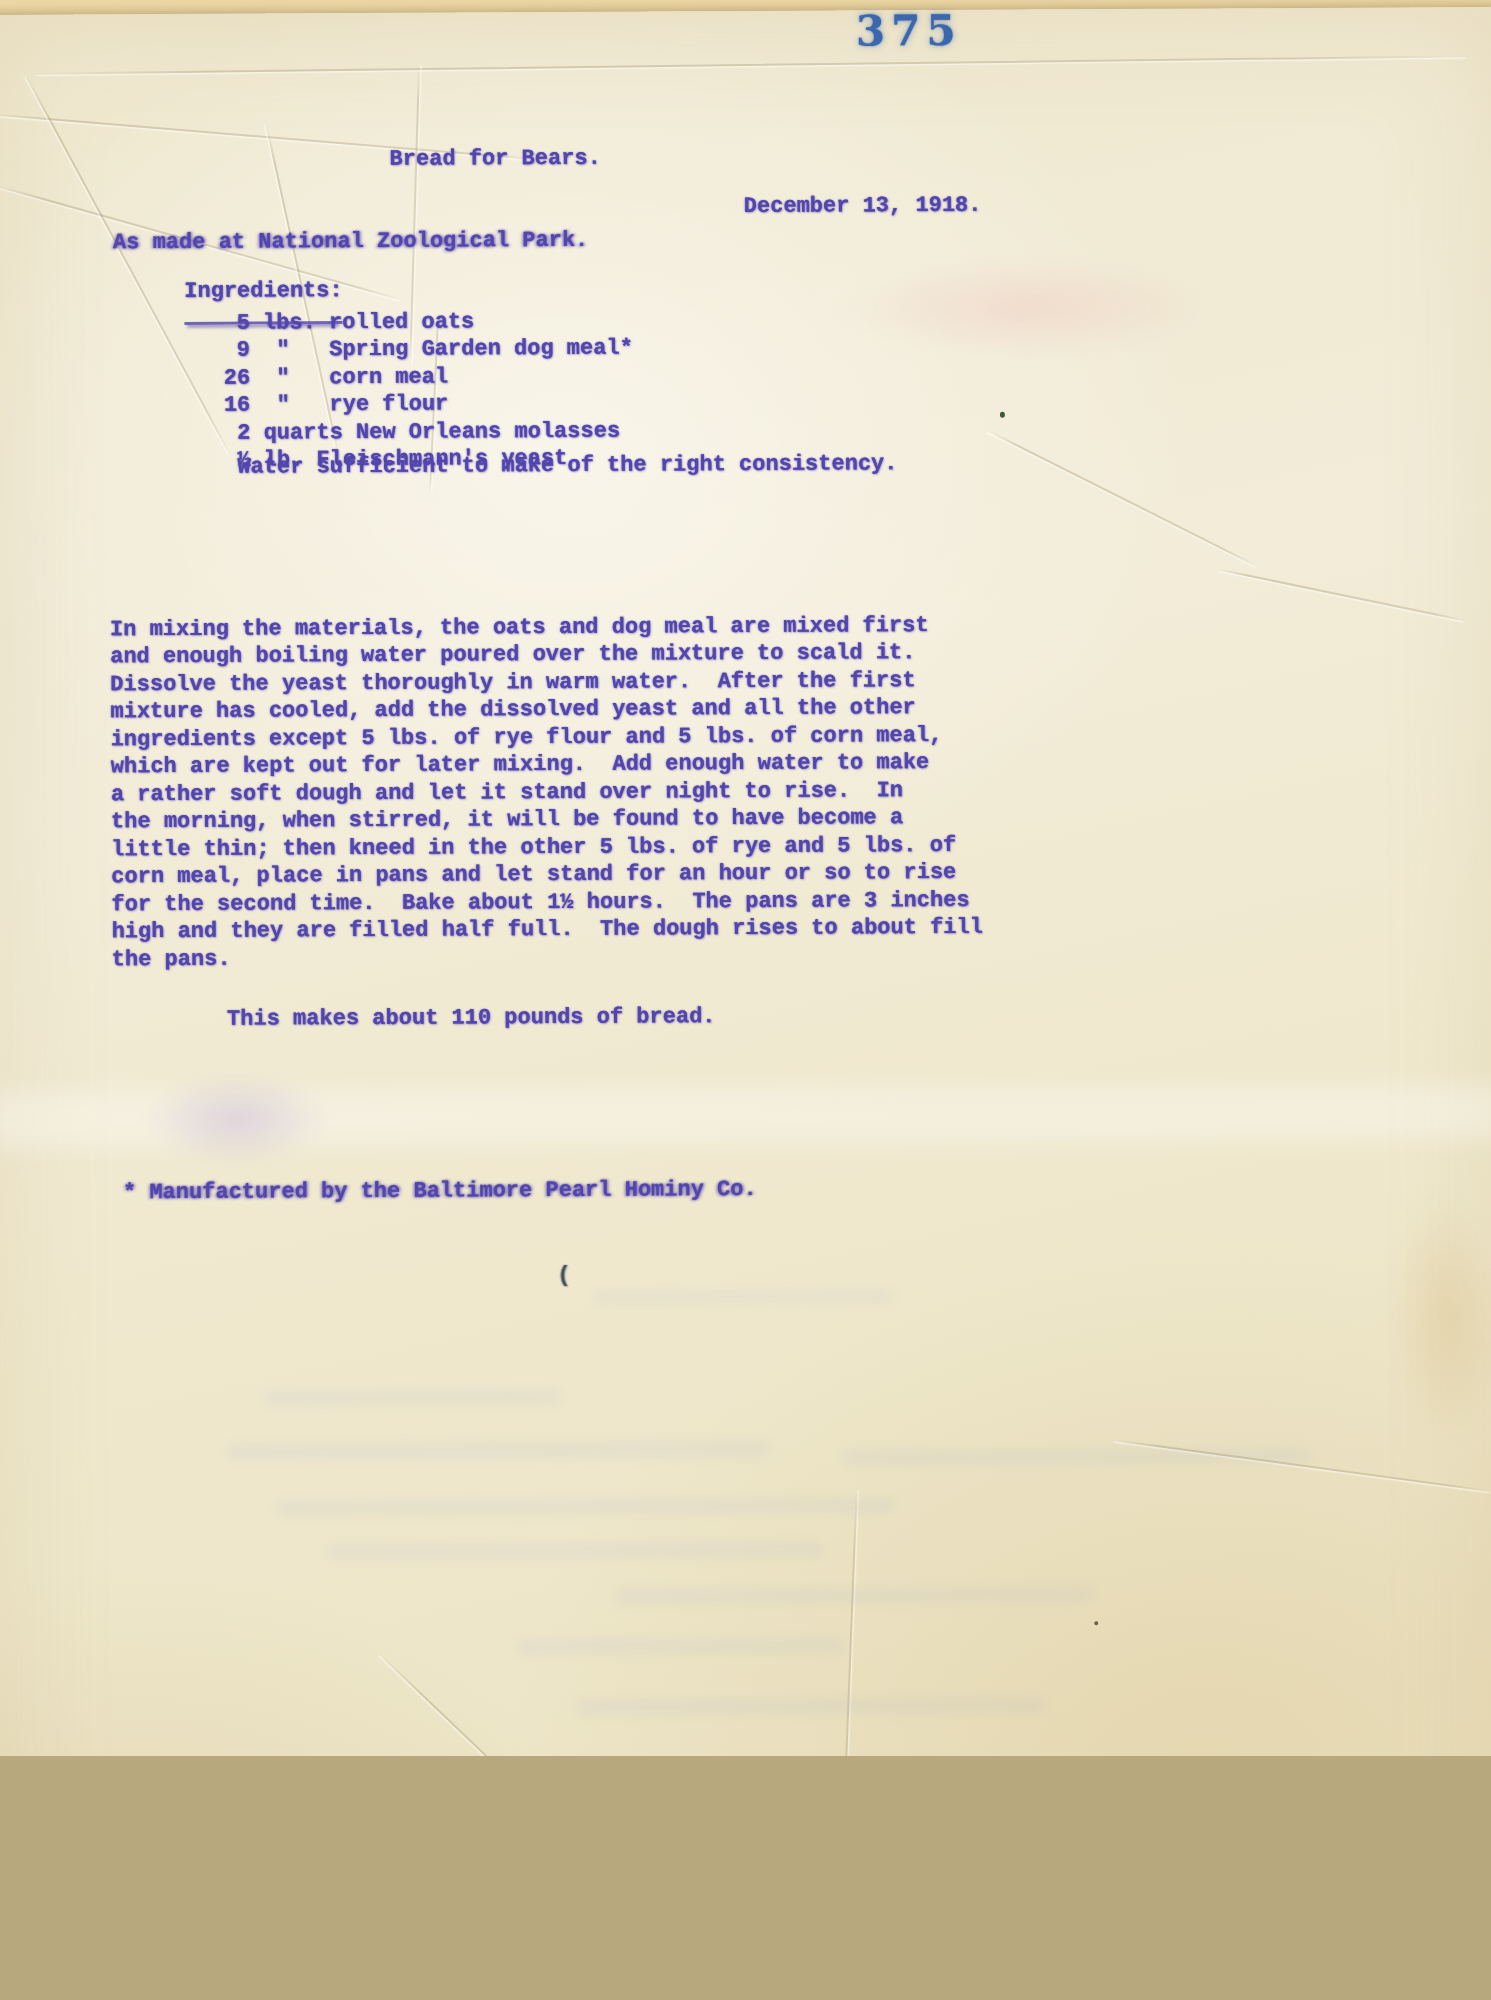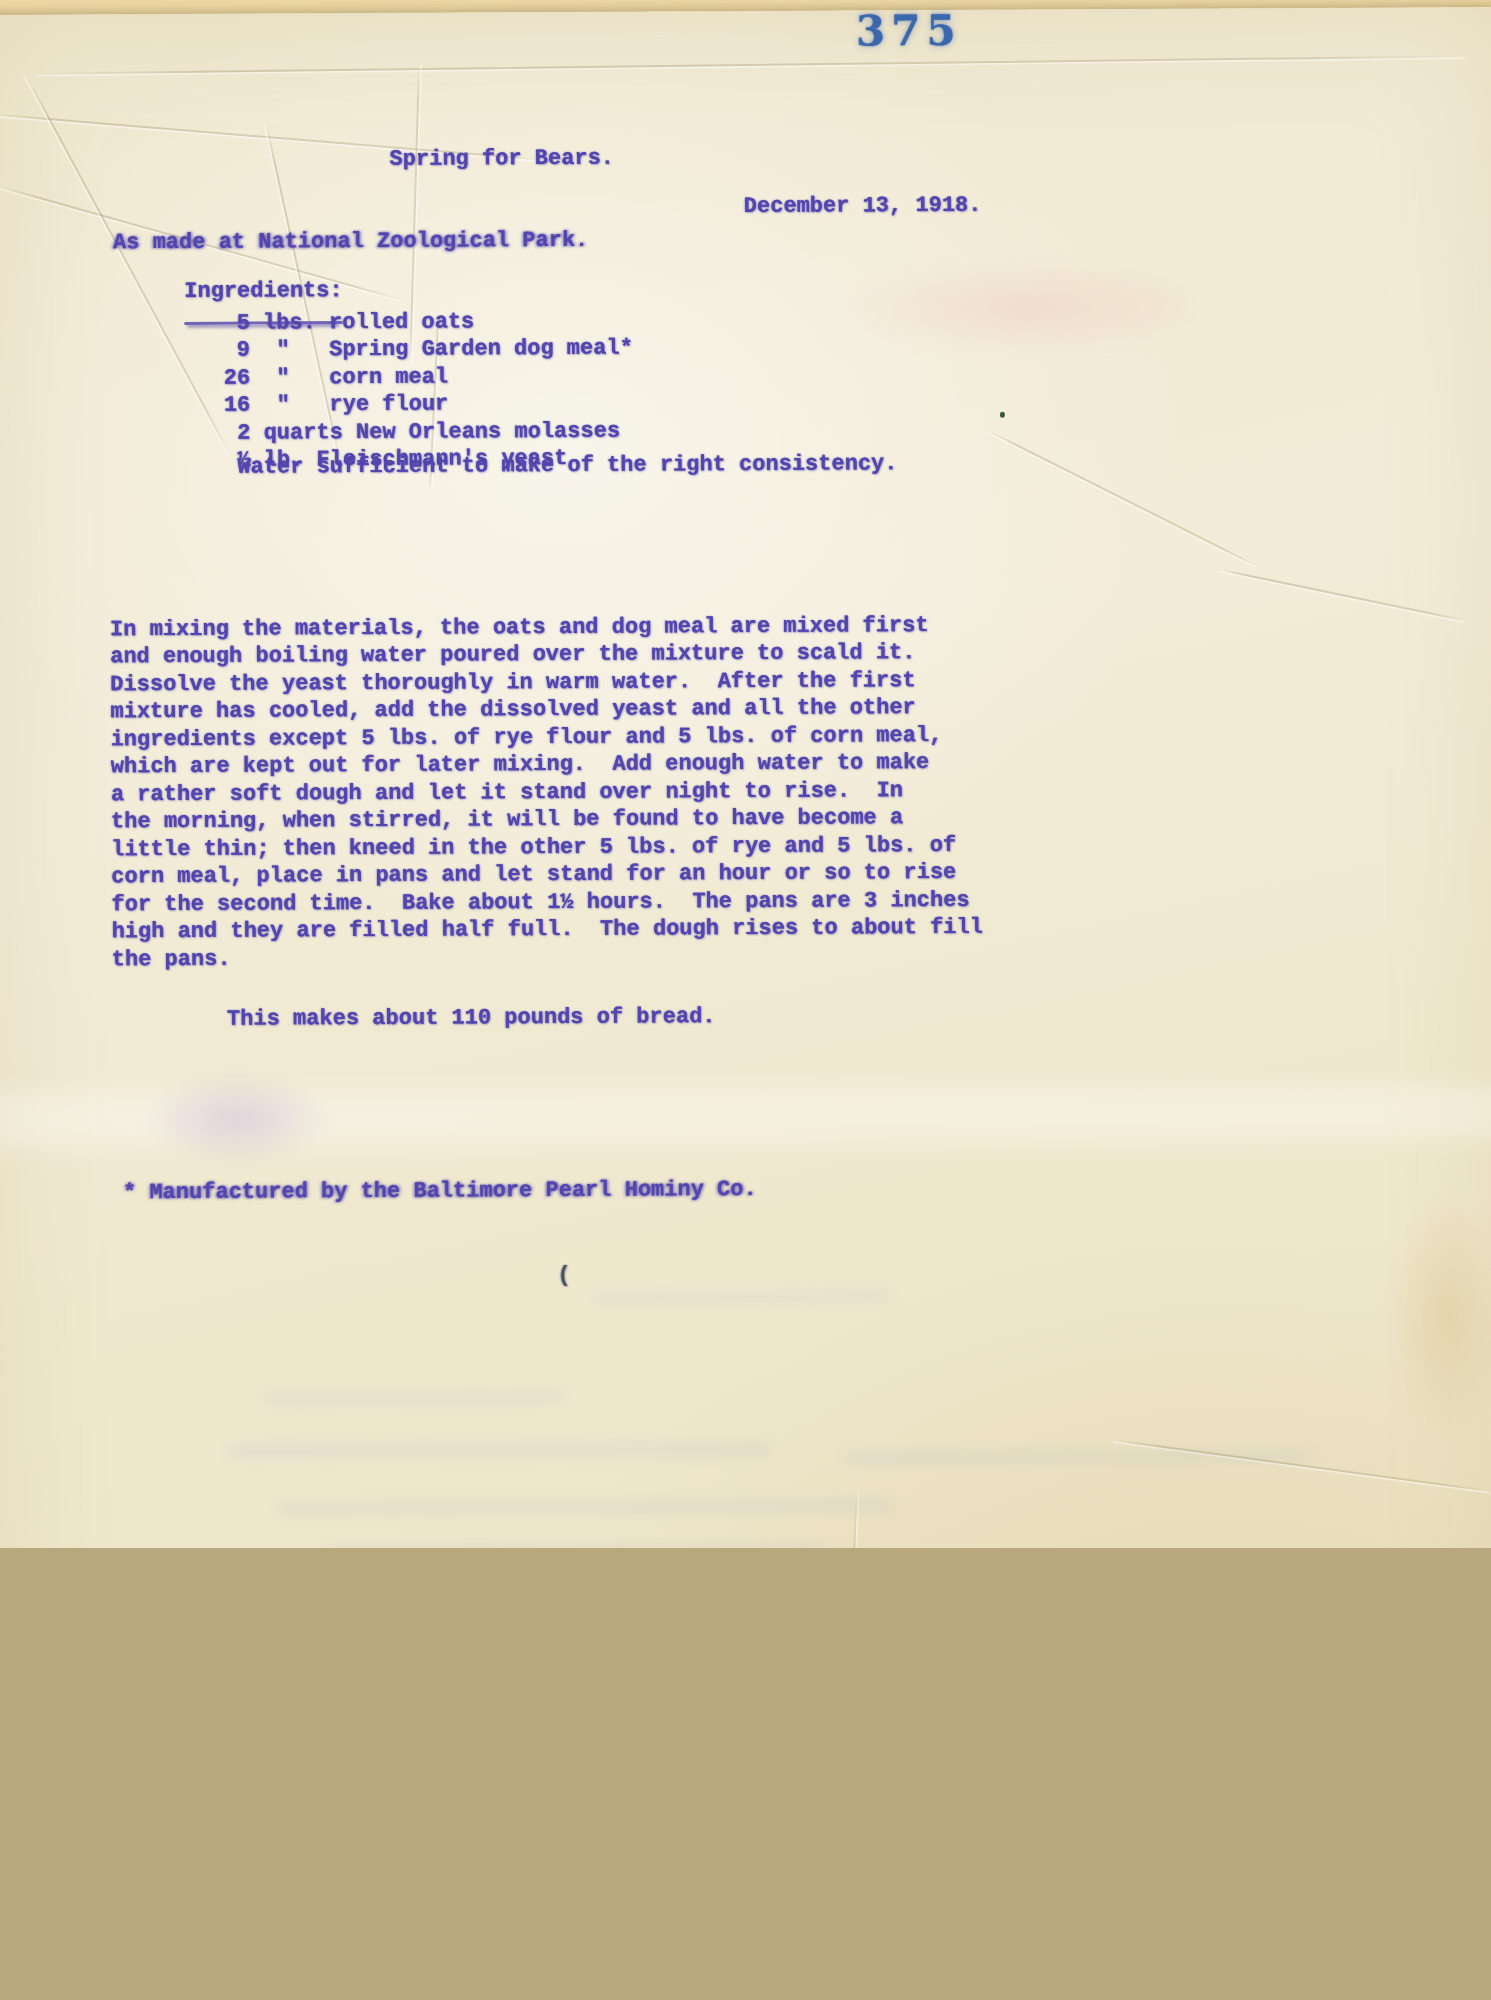--- a/index.html
+++ b/index.html
@@ -1,17 +1,17 @@
 <!DOCTYPE html>
 <html><head>
 <meta charset="utf-8">
 <style>
   html,body{margin:0;padding:0;background:#b8a87e;}
   .scan{
-    position:relative;width:1491px;height:1548px;overflow:hidden;
+    position:relative;width:1491px;height:1756px;overflow:hidden;
     background:linear-gradient(180deg,#eed9a6 0%,#e3cf9d 6%,#d8c28c 50%,#c9b27c 100%);
     font-family:"Liberation Mono","DejaVu Sans Mono",monospace;
   }
   .paper{
     position:absolute;left:-10px;top:11px;width:1512px;height:2004px;
     transform:rotate(-0.30deg);transform-origin:50% 40%;
     background:
       radial-gradient(ellipse 900px 700px at 38% 22%, rgba(255,255,255,0.50), rgba(255,255,255,0) 70%),
       radial-gradient(ellipse 1000px 800px at 80% 88%, rgba(208,182,120,0.28), rgba(208,182,120,0) 70%),
       radial-gradient(ellipse 700px 500px at 8% 95%, rgba(200,176,118,0.22), rgba(200,176,118,0) 70%),
@@ -84,21 +84,21 @@
     <div class="ghost" style="left:332px;top:1532px;width:500px;height:14px;"></div>
     <div class="ghost" style="left:620px;top:1578px;width:480px;height:14px;"></div>
     <div class="ghost" style="left:522px;top:1628px;width:330px;height:14px;"></div>
     <div class="ghost" style="left:582px;top:1688px;width:470px;height:15px;"></div>
     <div class="ghost" style="left:730px;top:1788px;width:610px;height:14px;"></div>
     <div class="ghost" style="left:700px;top:1838px;width:205px;height:12px;"></div>
     <div class="ghost" style="left:600px;top:1280px;width:300px;height:12px;"></div>
 
     <div class="stamp">375</div>
 
-    <div class="typed" style="left:403px;top:133px;">Spring for Bears.</div>
+    <div class="typed" style="left:403px;top:133px;">Bread for Bears.</div>
 
     <div class="typed" style="left:757px;top:182px;">December 13, 1918.</div>
 
     <div class="typed smudged" style="left:126px;top:215px;">As made at National Zoological Park.</div>
 
     <div class="typed" style="left:197px;top:264px;"><span class="u">Ingredients:</span></div>
 
     <div>
       <div class="typed" style="left:236px;top:296px;"> 5 lbs. rolled oats</div>
       <div class="typed" style="left:236px;top:323px;"> 9  "   Spring Garden dog meal*</div>

